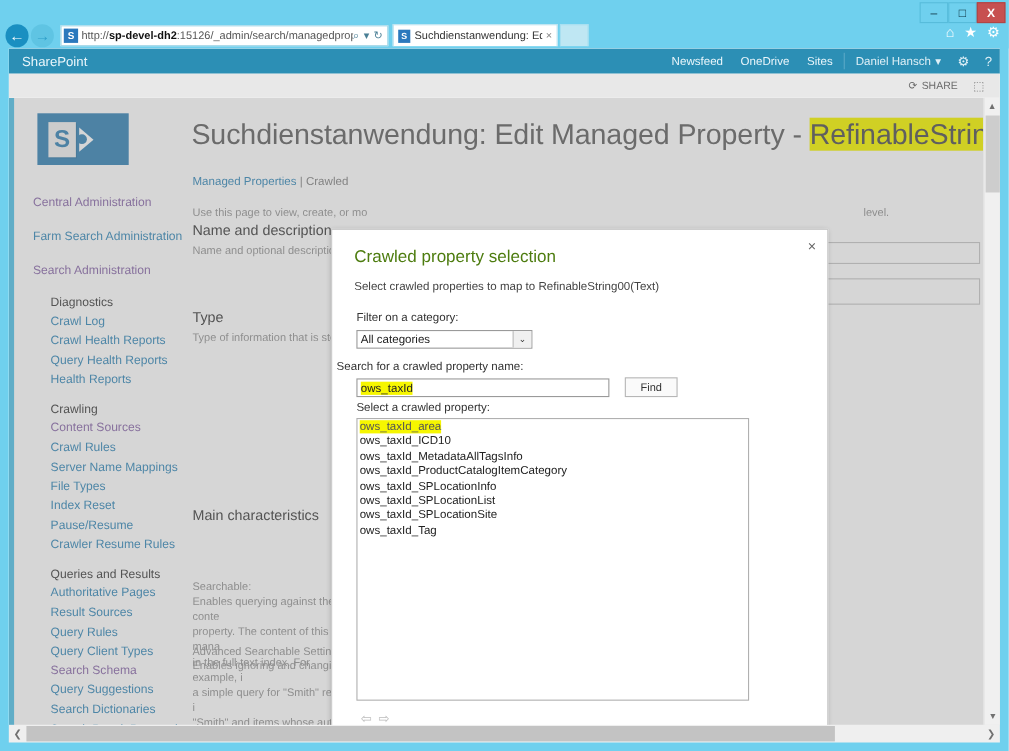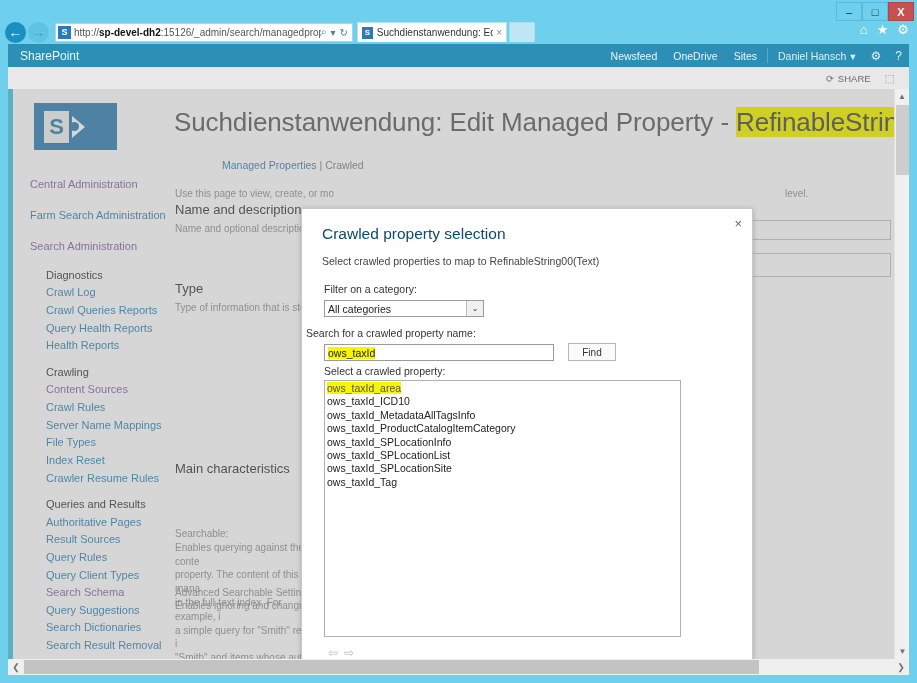--- a/index.html
+++ b/index.html
@@ -170,21 +170,21 @@
     position:absolute; left:158px; top:0; width:728px; height:570px;
     background:#ffffff; overflow:hidden;
   }
   .pagetitle {
     position:absolute; left:8px; top:18px;
     font-size:26px; color:#666; white-space:nowrap; letter-spacing:-0.1px;
   }
   .hl { background:#f6f600; color:#555; }
 
   .crumbs { position:absolute; left:9px; top:70px; font-size:10.5px; color:#888; }
-  .crumbs a { color:#3c8dbc; text-decoration:none;margin-left:47px; }
+  .crumbs a { color:#3c8dbc; text-decoration:none; }
   .descline { position:absolute; left:9px; top:99px; font-size:10px; color:#999; white-space:nowrap;}
 
   .sectiontitle { position:absolute; font-size:13px; color:#444; }
   .sectiontext { position:absolute; font-size:10px; color:#999; line-height:1.38; }
 
   .fakefield {
     position:absolute; background:#ffffff; border:1px solid #c9c9c9; height:20px;
   }
   .fakebtn {
     position:absolute; background:#fbfbfb; border:1px solid #c9c9c9; height:19px;
@@ -209,21 +209,21 @@
   
   .overlay { position:absolute; left:0; top:0; width:901px; height:570px; background:rgba(120,120,120,0.30); }
   .dialog {
     position:absolute; left:293px; top:119px; width:452px; height:478px;
     background:#ffffff; border:1px solid #c8c8c8;
     box-shadow: 0 1px 5px rgba(0,0,0,0.22);
   }
   .dlg-close {
     position:absolute; right:10px; top:7px; font-size:13px; color:#666; cursor:default;
   }
-  .dlg-title { position:absolute; left:20px; top:16px; font-size:15.5px; color:#0c4a6e; }
+  .dlg-title { position:absolute; left:20px; top:16px; font-size:15.5px; color:#4d7c0f; }
   .dlg-sub { position:absolute; left:20px; top:46px; font-size:10.5px; color:#444; }
   .dlg-label { position:absolute; font-size:10.5px; color:#333; }
   .dlg-select {
     position:absolute; left:22px; top:91px; width:160px; height:17px;
     border:1px solid #9a9a9a; background:#ffffff; font-size:10.5px; color:#222;
     display:flex; align-items:center; padding-left:3px;
   }
   .dlg-select .caret {
     margin-left:auto; width:17px; height:15px; background:#f0f0f0; border-left:1px solid #bdbdbd;
     display:flex;align-items:center;justify-content:center;font-size:8px;color:#333;
@@ -327,31 +327,32 @@
         <div class="navlist">
           <div class="nav-top"><a class="lnk visited">Central Administration</a></div>
           <div class="nav-gap"></div>
           <div class="nav-top"><a class="lnk">Farm Search Administration</a></div>
           <div class="nav-gap"></div>
           <div class="nav-top"><a class="lnk visited">Search Administration</a></div>
           <div class="nav-gap"></div>
 
           <div class="nav-head">Diagnostics</div>
           <div class="nav-sub"><a class="lnk">Crawl Log</a></div>
-          <div class="nav-sub"><a class="lnk">Crawl Queries Reports</a></div>
+          <div class="nav-sub"><a class="lnk">Crawl Health Reports</a></div>
           <div class="nav-sub"><a class="lnk">Query Health Reports</a></div>
           <div class="nav-sub"><a class="lnk">Health Reports</a></div>
           <div class="nav-gap"></div>
 
           <div class="nav-head">Crawling</div>
           <div class="nav-sub"><a class="lnk visited">Content Sources</a></div>
           <div class="nav-sub"><a class="lnk">Crawl Rules</a></div>
           <div class="nav-sub"><a class="lnk">Server Name Mappings</a></div>
           <div class="nav-sub"><a class="lnk">File Types</a></div>
           <div class="nav-sub"><a class="lnk">Index Reset</a></div>
+          <div class="nav-sub"><a class="lnk">Pause/Resume</a></div>
           <div class="nav-sub"><a class="lnk">Crawler Resume Rules</a></div>
           <div class="nav-gap"></div>
 
           <div class="nav-head">Queries and Results</div>
           <div class="nav-sub"><a class="lnk">Authoritative Pages</a></div>
           <div class="nav-sub"><a class="lnk">Result Sources</a></div>
           <div class="nav-sub"><a class="lnk">Query Rules</a></div>
           <div class="nav-sub"><a class="lnk">Query Client Types</a></div>
           <div class="nav-sub"><a class="lnk visited">Search Schema</a></div>
           <div class="nav-sub"><a class="lnk">Query Suggestions</a></div>

